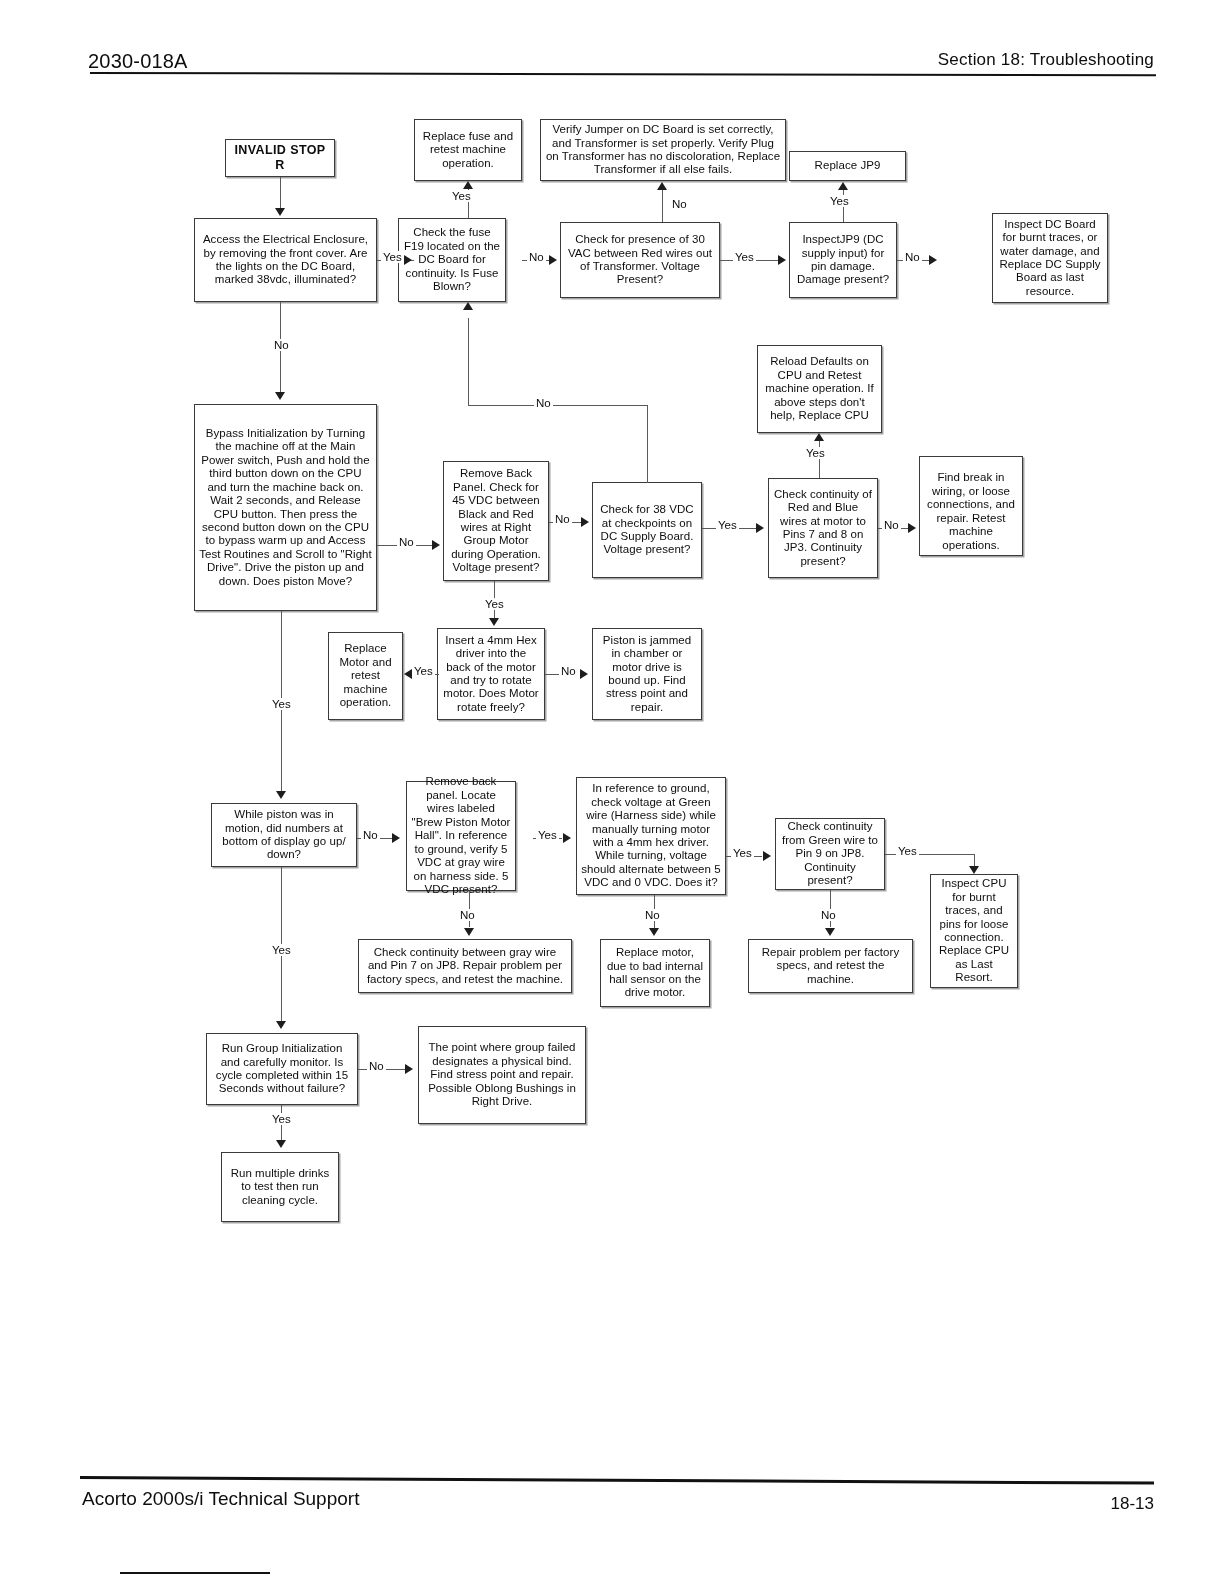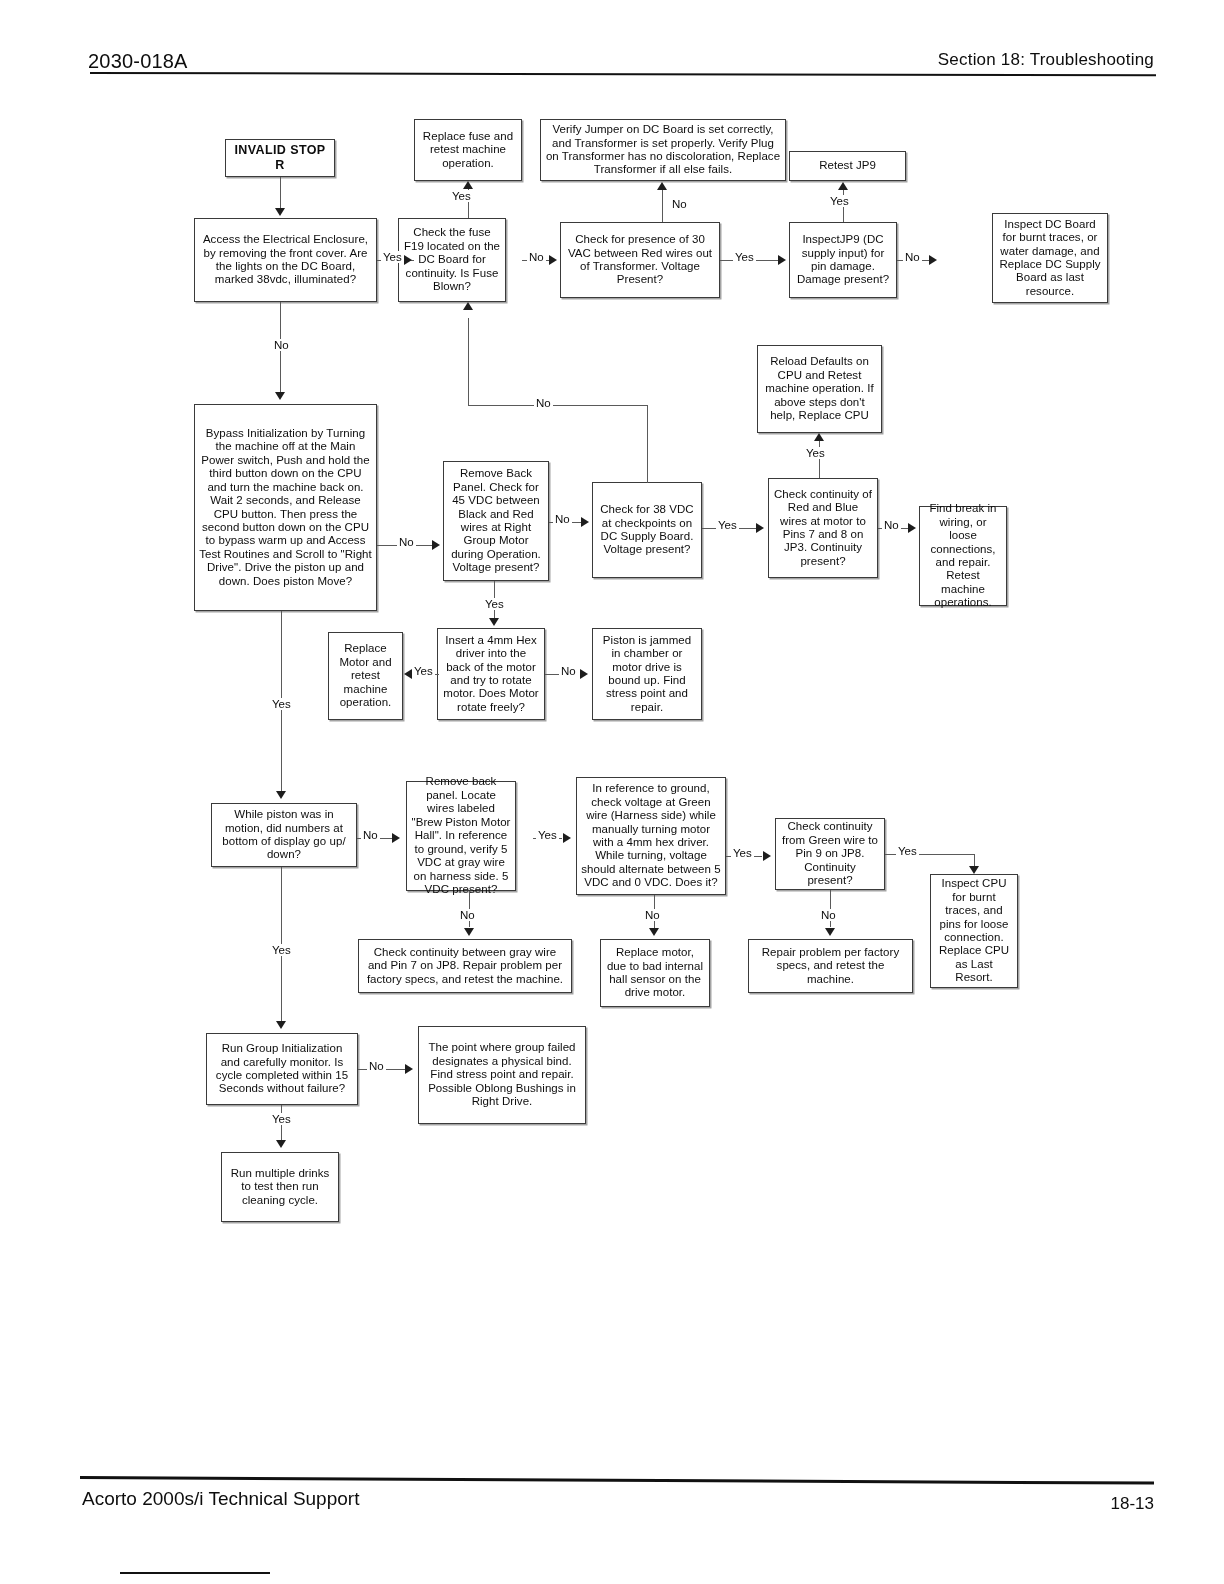--- a/index.html
+++ b/index.html
@@ -66,21 +66,21 @@
 
     <div class="bx" style="left:414px;top:119px;width:108px;height:62px;">
       <span>Replace fuse and retest machine operation.</span>
       </div>
 
     <div class="bx" style="left:540px;top:119px;width:246px;height:62px;">
       <span>Verify Jumper on DC Board is set correctly, and Transformer is set properly. Verify Plug on Transformer has no discoloration, Replace Transformer if all else fails.</span>
       </div>
 
     <div class="bx" style="left:789px;top:151px;width:117px;height:30px;">
-      <span>Retest JP9</span>
+      <span>Replace JP9</span>
       </div>
 
     <div class="bx" style="left:194px;top:218px;width:183px;height:84px;">
       <span>Access the Electrical Enclosure, by removing the front cover. Are the lights on the DC Board, marked 38vdc, illuminated?</span>
       </div>
 
     <div class="bx" style="left:398px;top:218px;width:108px;height:84px;">
       <span>Check the fuse F19 located on the DC Board for continuity.  Is Fuse Blown?</span>
       </div>
 
@@ -109,21 +109,21 @@
       </div>
 
     <div class="bx" style="left:768px;top:478px;width:110px;height:100px;">
       <span>Check continuity of Red and Blue wires at motor to Pins 7 and 8 on JP3. Continuity present?</span>
       </div>
 
     <div class="bx" style="left:757px;top:345px;width:125px;height:88px;">
       <span>Reload Defaults on CPU and Retest machine operation. If above steps don't help, Replace CPU</span>
       </div>
 
-    <div class="bx" style="left:919px;top:506px;width:88px;height:100px;">
+    <div class="bx" style="left:919px;top:456px;width:104px;height:100px;align-items:flex-end;">
       <span>Find break in wiring, or loose connections, and repair. Retest machine operations.</span>
       </div>
 
     <div class="bx" style="left:328px;top:632px;width:75px;height:88px;">
       <span>Replace Motor and retest machine operation.</span>
       </div>
 
     <div class="bx" style="left:437px;top:628px;width:108px;height:92px;">
       <span>Insert a 4mm Hex driver into the back of the motor and try to rotate motor. Does Motor rotate freely?</span>
       </div>

